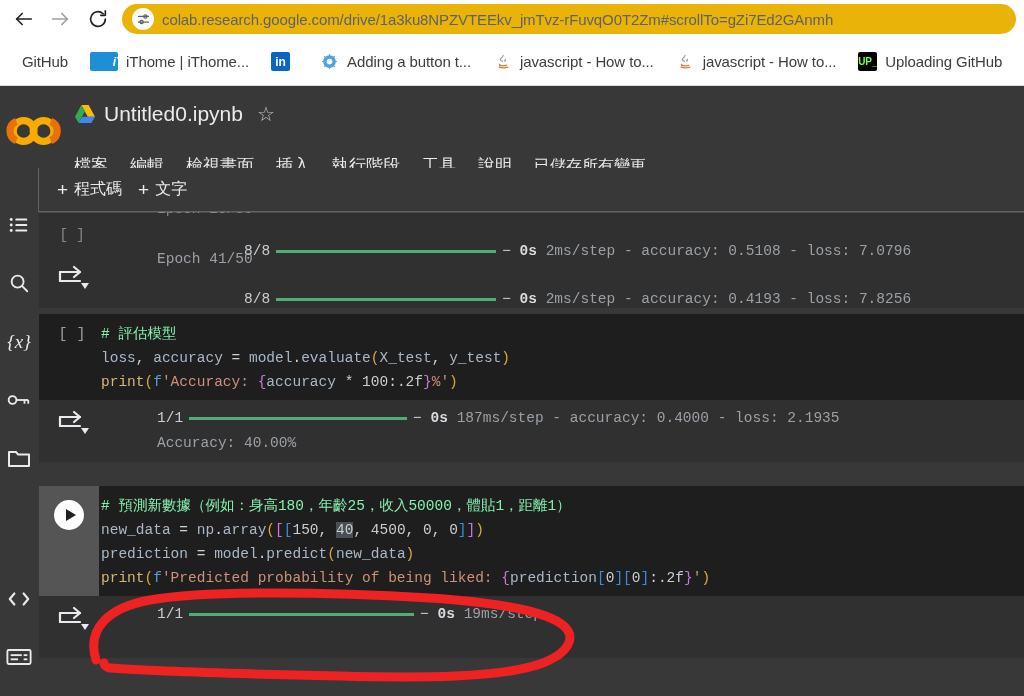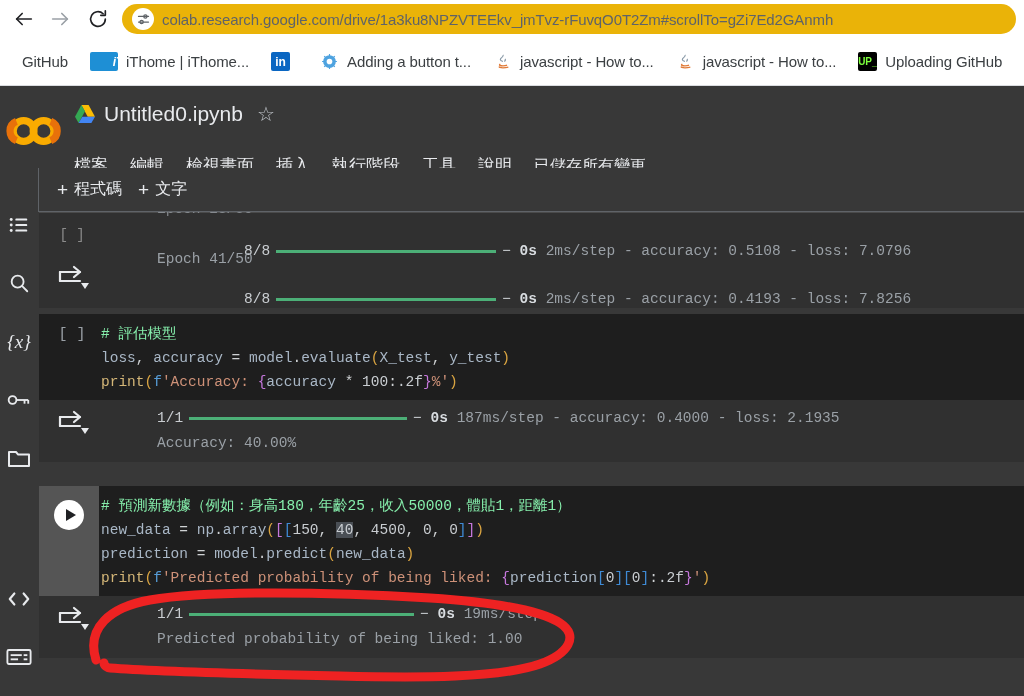--- a/index.html
+++ b/index.html
@@ -520,21 +520,20 @@
               <line x1="5" y1="7" x2="25" y2="7"></line>
               <polyline points="19,2 25,7 19,12" stroke-linejoin="round"></polyline>
               <line x1="5" y1="16" x2="25" y2="16"></line>
               <line x1="5" y1="7" x2="5" y2="16"></line>
             </g>
             <polygon points="26,18 34,18 30,24" fill="#e8eaed"></polygon>
           </svg>
         </div>
         <div class="outtext" style="left:118px;"><span class="c-white">1/1</span><span class="bar" style="width:225px;"></span><span class="c-white">− </span><span class="c-bold">0s</span><span class="c-dim"> </span><span class="c-dim">19ms/step</span>
         </div>
-        <div class="outtext c-dim" style="left:118px; top:31px;">Predicted probability of being liked: 1.00</div>
       </div>
 
     </div>
   </div>
 
   <svg class="annot" viewBox="0 0 1024 696">
     <path d="M96 660 C 86 628, 110 607, 150 600 C 210 590, 330 592, 430 598
              C 490 602, 540 610, 560 623 C 580 636, 568 654, 540 664
              C 500 678, 420 678, 340 676 C 250 674, 160 672, 110 668
              C 108 668, 104 666, 104 663" fill="none" stroke="#ee2222" stroke-width="9" stroke-linecap="round" stroke-linejoin="round"></path>

